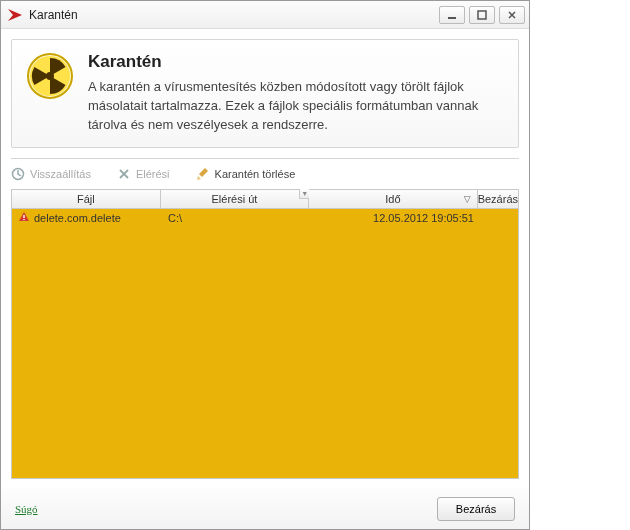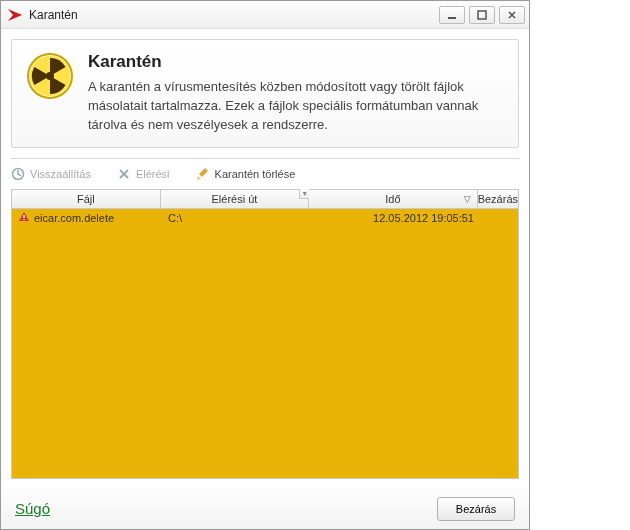--- a/index.html
+++ b/index.html
@@ -33,21 +33,21 @@
   .col-det  { flex: 1; }
   .sort-ind { position: absolute; right: 6px; top: 4px; font-size: 9px; color: #666; }
   .filter-ind { position: absolute; right: -1px; top: -1px; width: 10px; height: 10px; border-left:1px solid #c9c9c9; border-bottom:1px solid #c9c9c9; background:linear-gradient(#fdfdfd,#ececec); display:flex; align-items:center; justify-content:center; font-size:8px; color:#888;}
   .gridbody { flex:1; overflow: auto; }
   .row { display: flex; align-items: center; height: 18px; font-size: 11px; }
   .cell { padding: 0 6px; overflow: hidden; white-space: nowrap; text-overflow: ellipsis; }
   .cell.col-file { display:flex; align-items:center; gap:4px; }
   .cell.col-time { text-align: right; padding-right: 8px; }
 
   .footer { height: 42px; border-top: 1px solid #fff; padding: 0 14px; display: flex; align-items: center; justify-content: space-between; background: linear-gradient(#fdfdfd,#f3f3f3); }
-  .help-link { color: #1c7a2a; cursor: pointer; text-decoration: underline; font-size: 15px; }
+  .help-link { color: #1c7a2a; cursor: pointer; text-decoration: underline; font-size: 11px; font-family: Liberation Serif, serif; }
   .btn { min-width: 78px; height: 24px; border: 1px solid #b0b0b0; border-radius: 3px; background: linear-gradient(#fefefe,#e9e9e9); cursor: pointer; font-size: 11px; padding: 0 14px; text-align: center; }
 </style>
 </head>
 <body>
 
 <div class="window">
 
   <div class="titlebar">
     <span class="app-icon">
       <svg viewBox="0 0 16 16" width="16" height="16">
@@ -132,21 +132,21 @@
       <div class="gridbody">
         <div class="row">
           <div class="cell col-file">
             <span>
               <svg width="12" height="12" viewBox="0 0 12 12">
                   <path d="M6 1 L11 10 L1 10 Z" fill="#d23a2e"></path>
                   <rect x="5.3" y="4" width="1.4" height="3" fill="#fff"></rect>
                   <rect x="5.3" y="8" width="1.4" height="1.2" fill="#fff"></rect>
                 </svg>
             </span>
-            <span>eicar.com.delete</span>
+            <span>delete.com.delete</span>
           </div>
           <div class="cell col-path">C:\</div>
           <div class="cell col-time">12.05.2012 19:05:51</div>
         </div>
       </div>
     </div>
 
   </div>
 
   <div class="footer">

